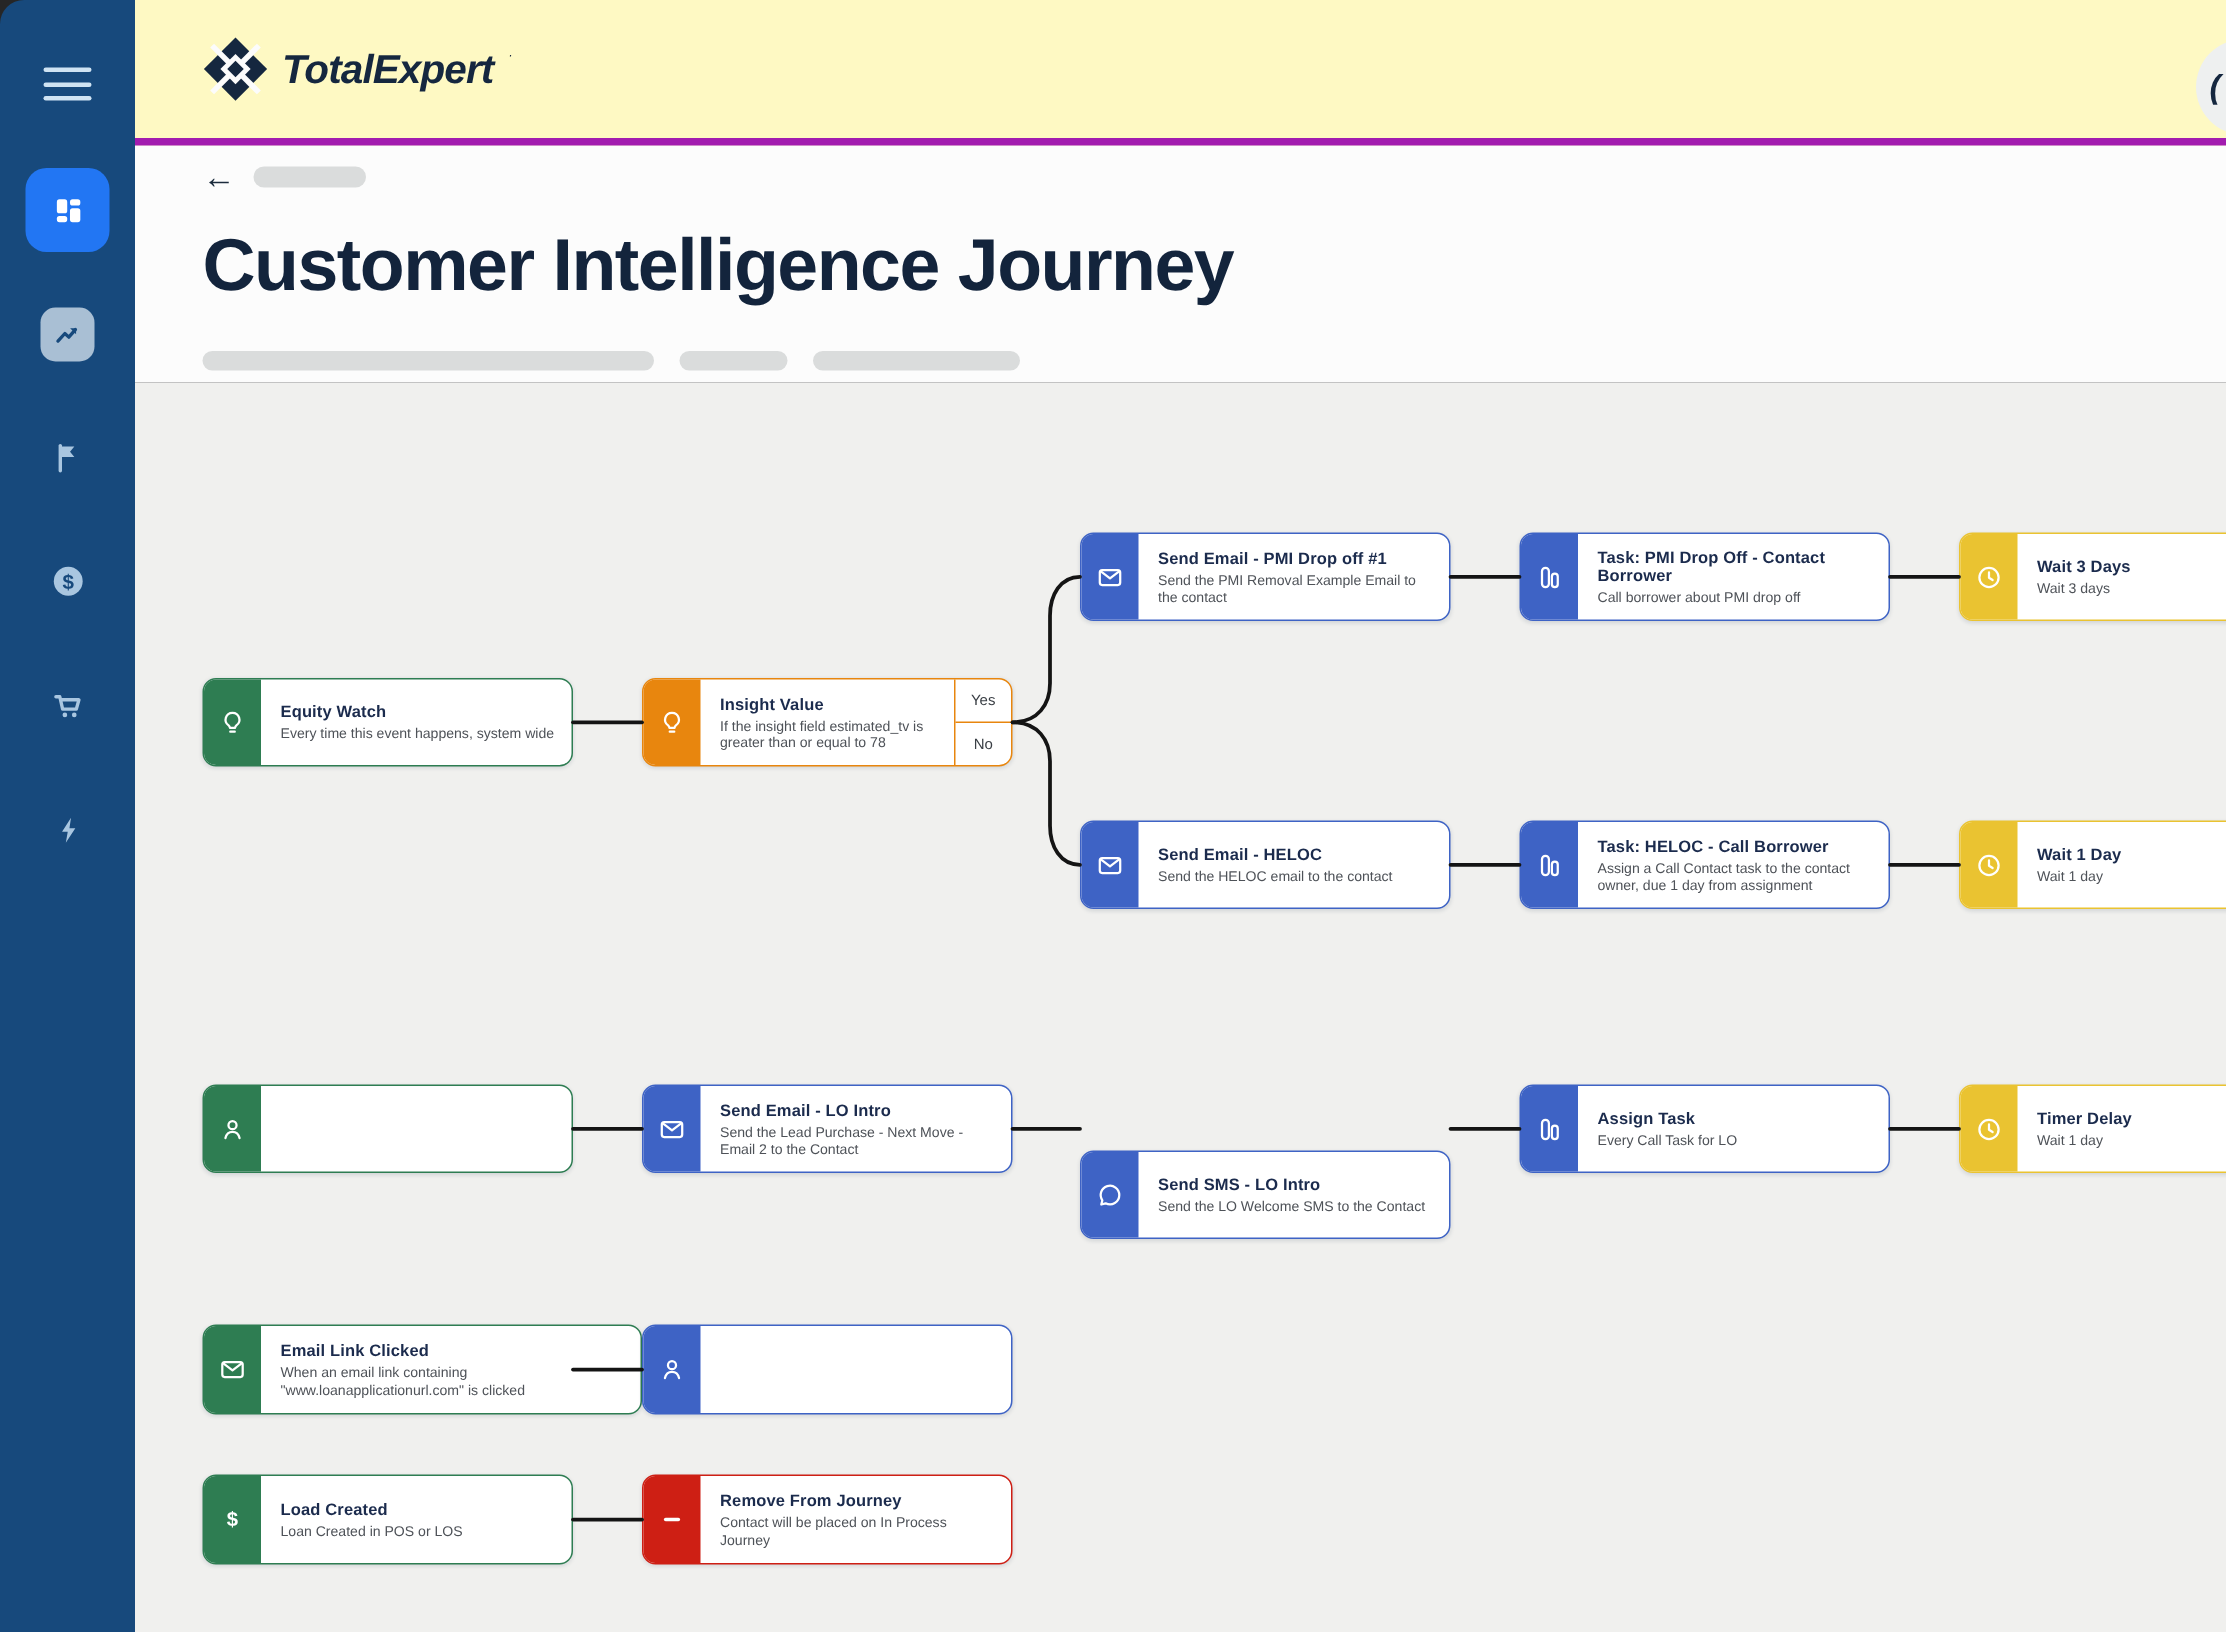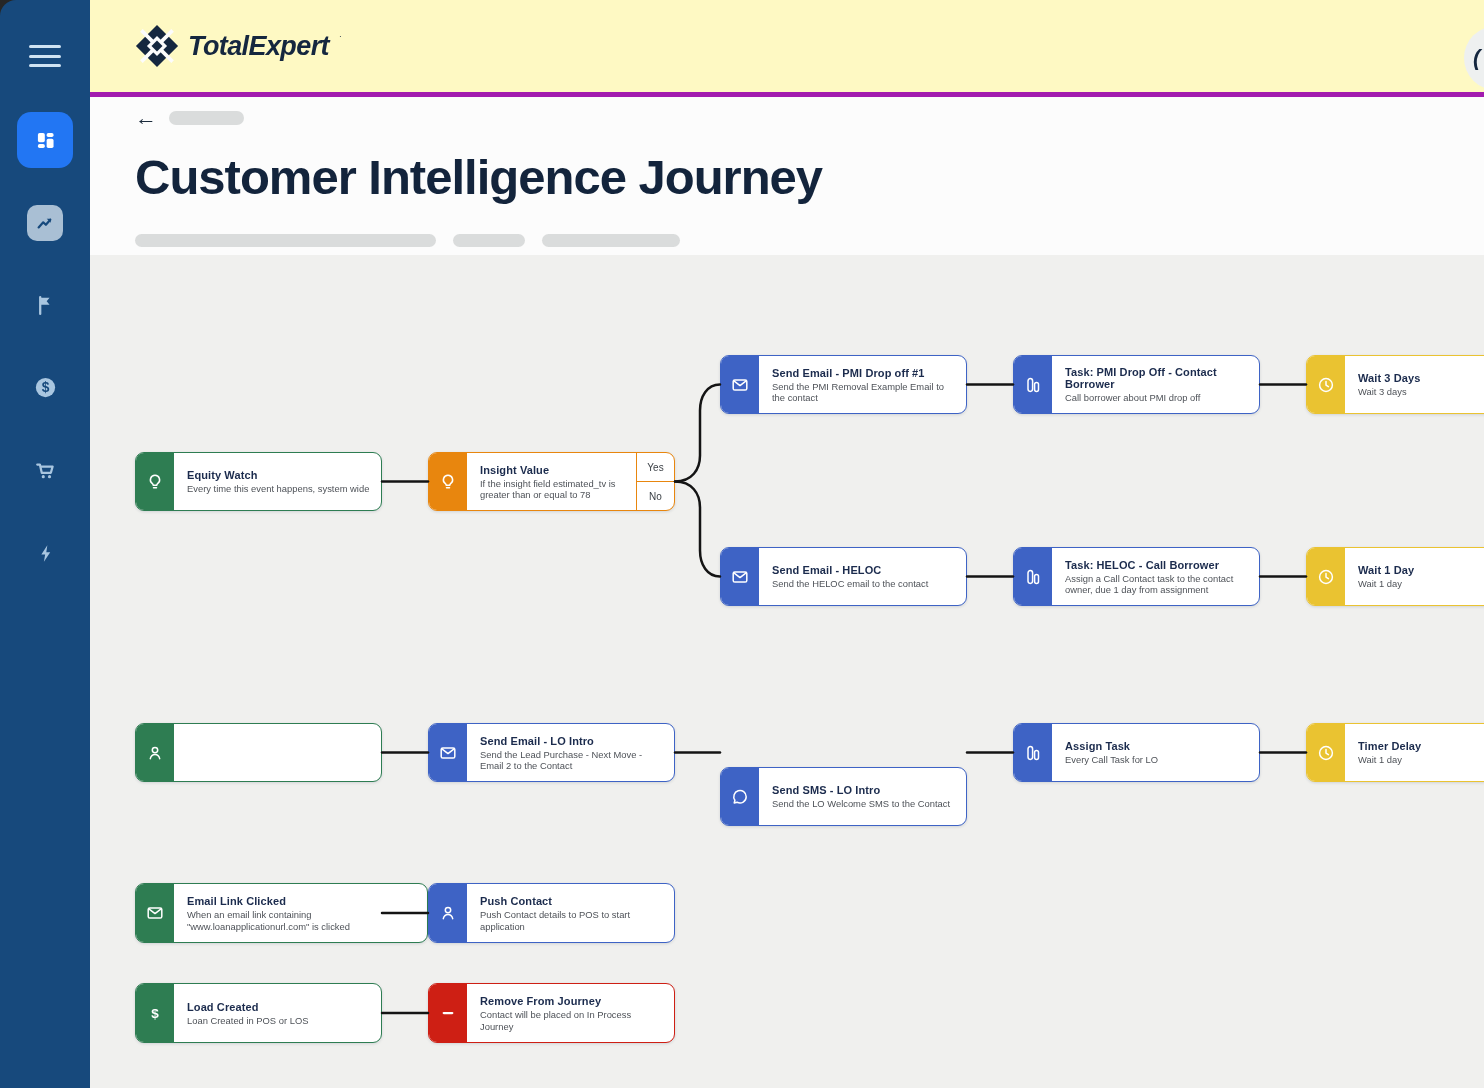--- a/index.html
+++ b/index.html
@@ -329,24 +329,20 @@
         <div class="ntitle">Email Link Clicked</div>
         <div class="ndesc">When an email link containing "www.loanapplicationurl.com" is clicked</div>
       </div>
     </div>
     <div class="node" style="left: 338px; top: 628px; width: 247px; height: 60px; --ac: #3E63C5;">
       <div class="strip">
         <svg width="20" height="20" viewBox="0 0 20 20" fill="none" stroke="#fff" stroke-width="1.5" stroke-linecap="round" stroke-linejoin="round">
           <circle cx="10" cy="7.1" r="2.7"></circle>
           <path d="M5.3 15.7c.6-2.8 2.3-4.2 4.7-4.2s4.1 1.4 4.7 4.2"></path>
         </svg>
-      </div>
-      <div class="nbody">
-        <div class="ntitle">Push Contact</div>
-        <div class="ndesc">Push Contact details to POS to start application</div>
       </div>
     </div>
     <div class="node" style="left: 45px; top: 728px; width: 247px; height: 60px; --ac: #2E7D52;">
       <div class="strip">
         <svg width="20" height="20" viewBox="0 0 20 20">
           <text x="10" y="14.6" font-size="13.5" font-weight="bold" fill="#fff" text-anchor="middle" font-family="Liberation Sans, sans-serif">$</text>
         </svg>
       </div>
       <div class="nbody">
         <div class="ntitle">Load Created</div>

